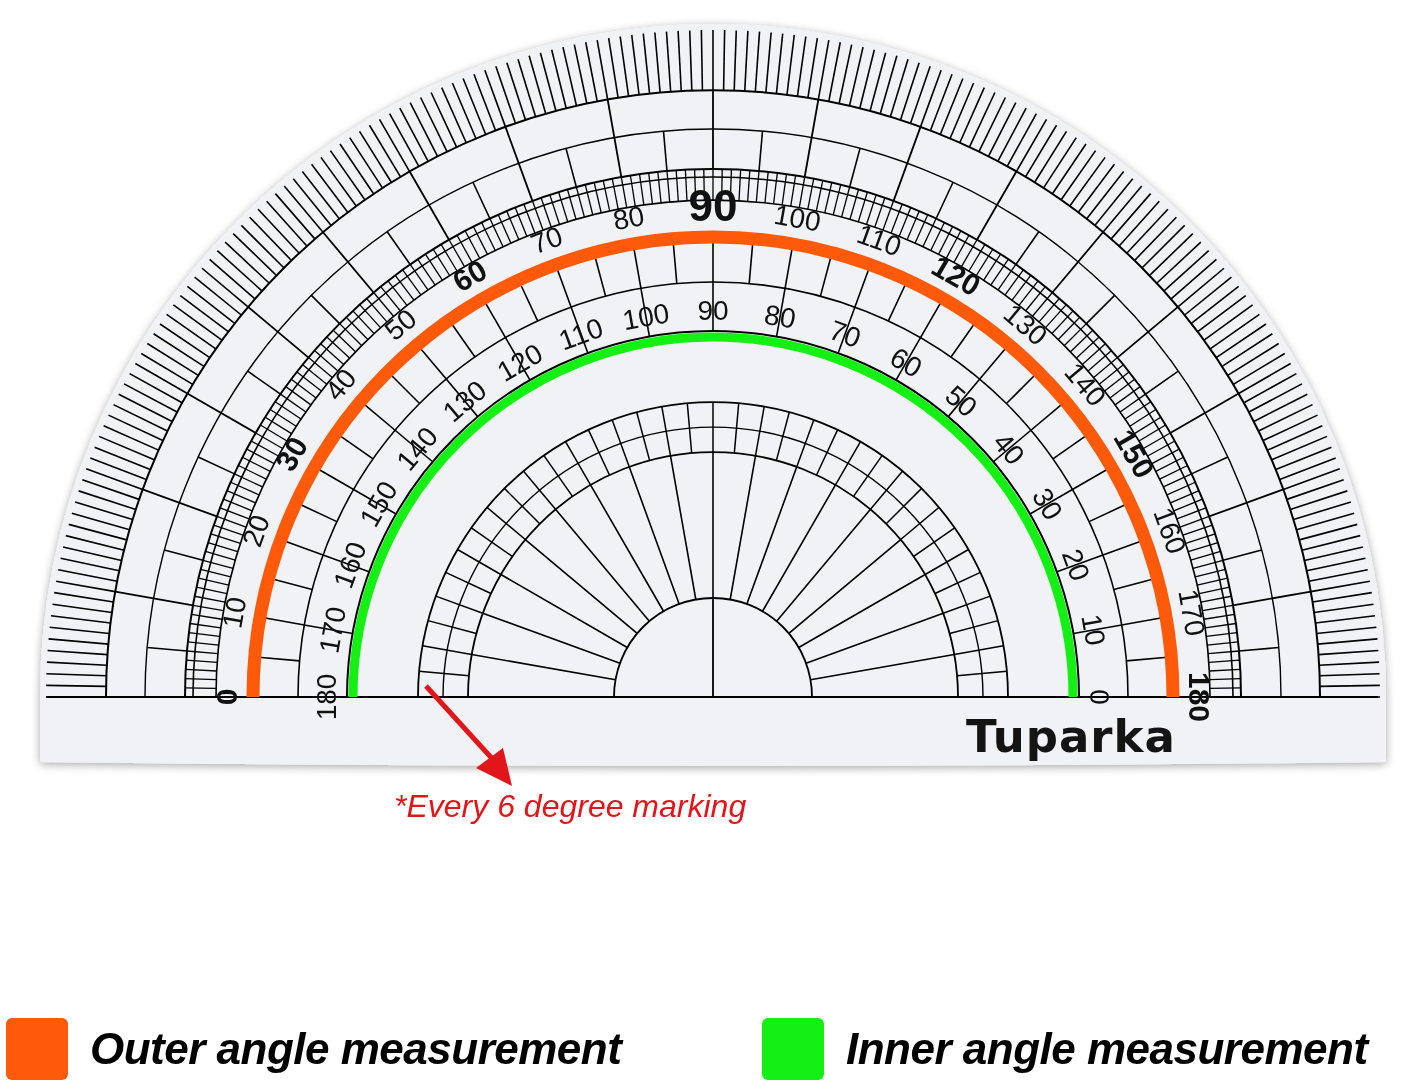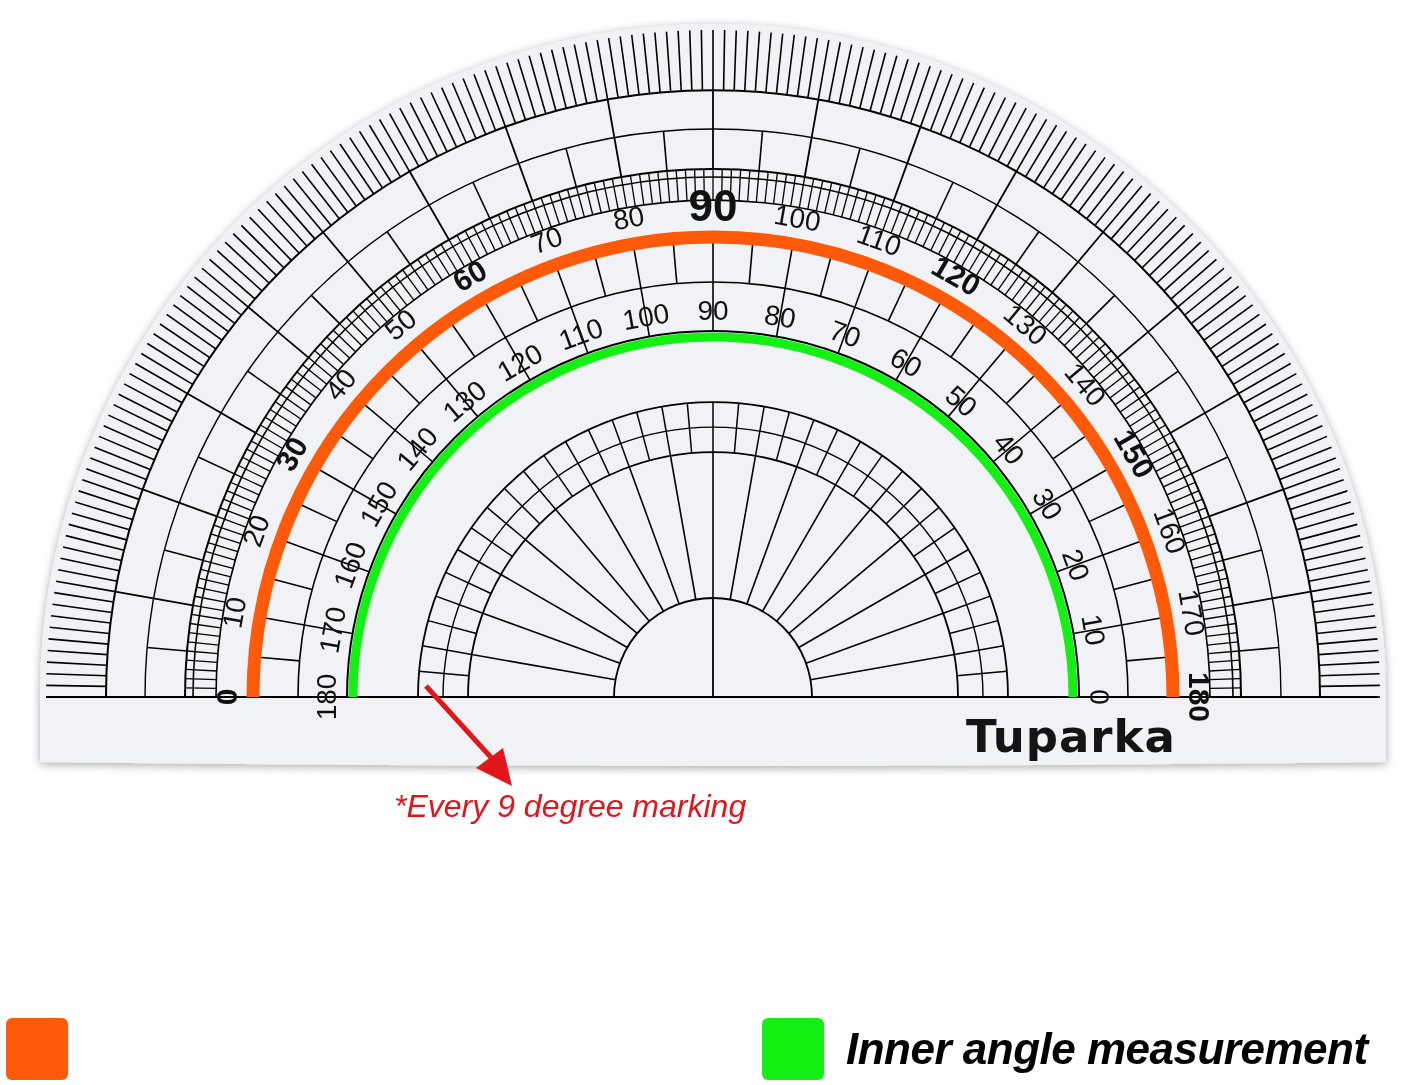--- a/index.html
+++ b/index.html
@@ -604,21 +604,22 @@
       <text x="1091.1661771566878" y="630.3190997758987" text-anchor="middle" dominant-baseline="middle" font-size="28" font-family="Liberation Sans, sans-serif" font-weight="normal" fill="#111" transform="rotate(80 1091.1661771566878 630.3190997758987)">10</text>
       <text x="1097" y="697" text-anchor="middle" dominant-baseline="middle" font-size="28" font-family="Liberation Sans, sans-serif" font-weight="normal" fill="#111" transform="rotate(90 1097 697)">0</text>
     </g>
   <g id="arrow-g">
     <line x1="426" y1="686" x2="497" y2="764" stroke="#e0161b" stroke-width="5"></line>
     <polygon points="512,786 476,768 503,748" fill="#e0161b"></polygon>
   </g>
 </svg>
 
 <div class="brand">Tuparka</div>
-<div class="note">*Every 9 degree marking</div>
+<div class="note">*Every 6 degree marking</div>
 
 <div class="legend-item" style="left:6px;">
   <div class="swatch" style="background:#ff5a0a;"></div>
+  <span class="legend-label">Outer angle measurement</span>
 </div>
 <div class="legend-item" style="left:762px;justify-content:flex-end;">
   <div class="swatch" style="background:#14f014;"></div>
   <span class="legend-label">Inner angle measurement</span>
 </div>
 
 </body></html>

